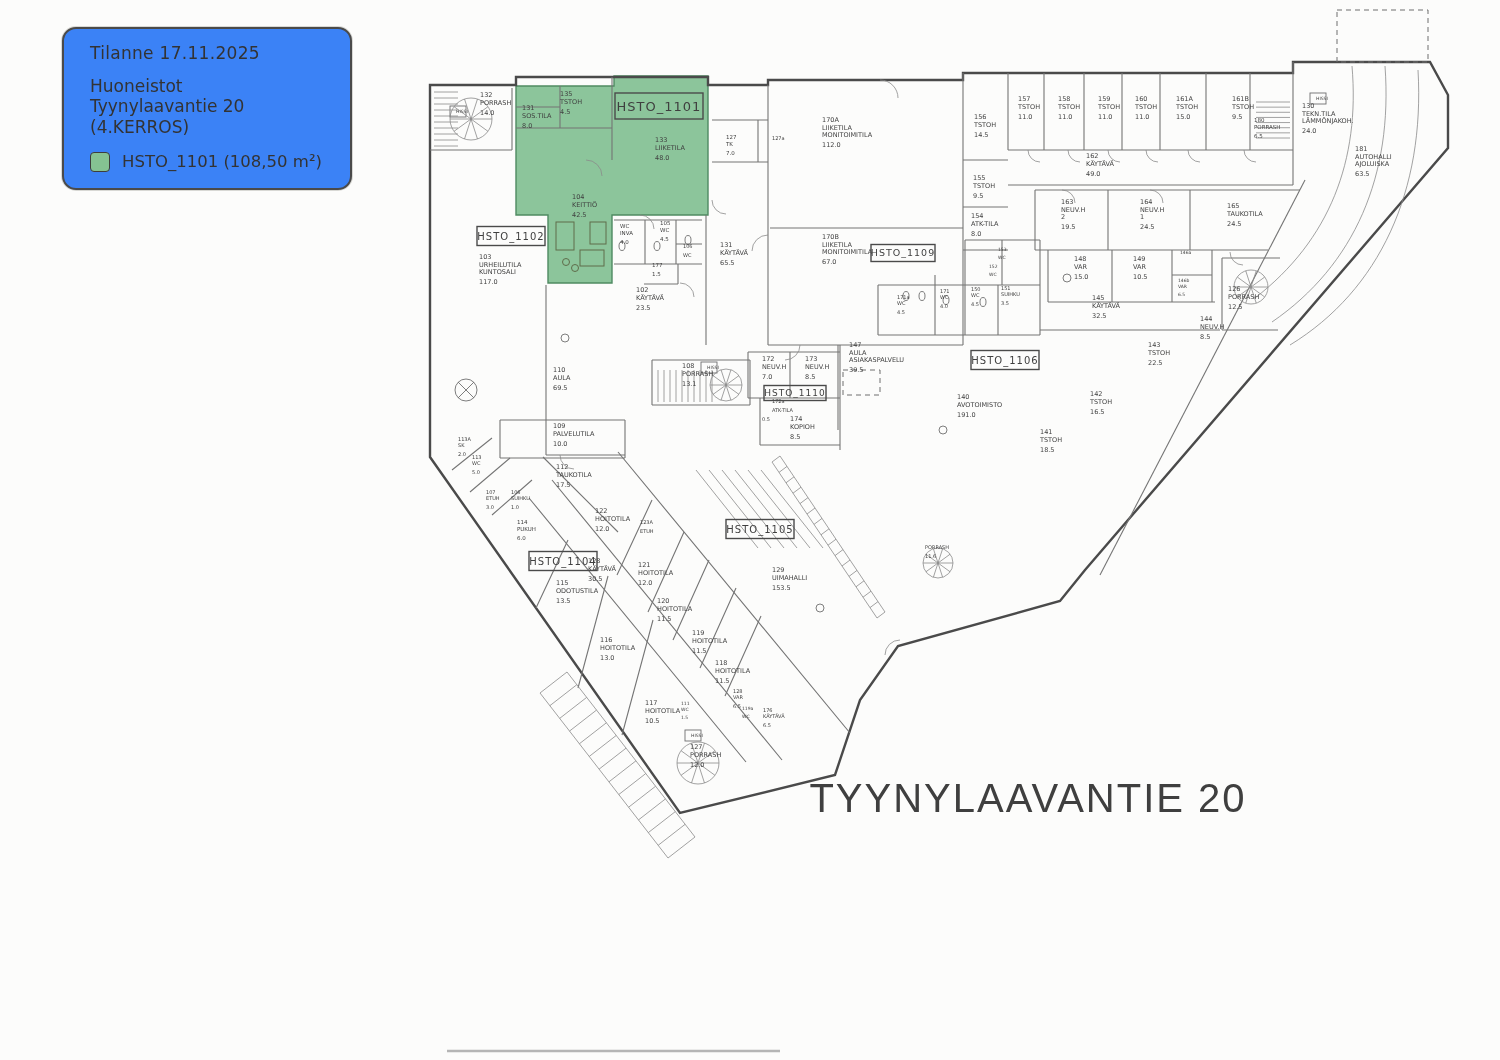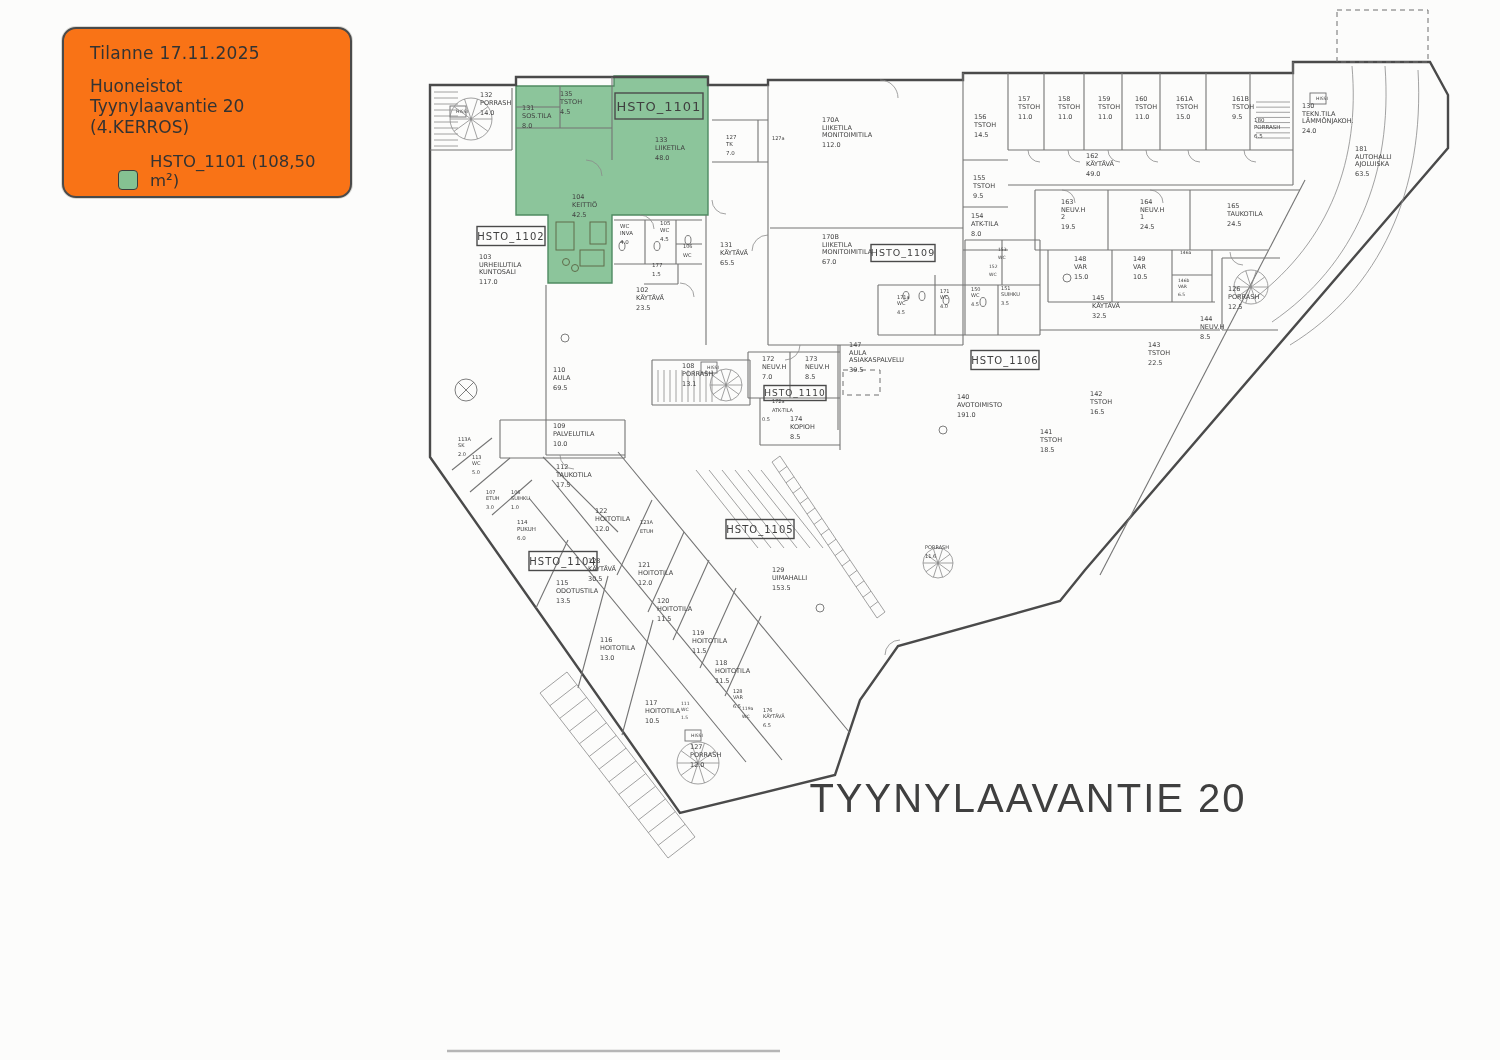--- a/index.html
+++ b/index.html
@@ -1,24 +1,24 @@
 <!DOCTYPE html>
 <html><head>
 <meta charset="utf-8">
 <style>
   html,body{margin:0;padding:0;background:#e8e8e6;}
   .page{position:relative;width:1500px;height:1060px;background:#fcfcfb;overflow:hidden;
         font-family:"DejaVu Sans", sans-serif;}
   svg{position:absolute;left:0;top:0;}
   .legend{position:absolute;left:62px;top:27px;width:246px;min-height:120px;
-          border:2.5px solid #4a4a4a;border-radius:14px;background:#f97316;
-          padding:14px 14px 6px 26px;color:#333;box-shadow:0 0 0 1px #d8d8d4;}
+          border:2.5px solid #4a4a4a;border-radius:14px;background:#3b82f6;
+          padding:14px 14px 16px 26px;color:#333;box-shadow:0 0 0 1px #d8d8d4;}
   .lg-title{font-size:18px;margin-bottom:12px;letter-spacing:.3px;}
   .lg-line{font-size:17px;line-height:1.22;}
-  .lg-swatch-row{display:flex;align-items:flex-end;margin-top:14px;font-size:16.5px;margin-left:28px;}
+  .lg-swatch-row{display:flex;align-items:flex-start;margin-top:14px;font-size:16.5px;}
   .swatch{display:inline-block;width:18px;height:18px;border:1.6px solid #3d3d3d;
           border-radius:4px;margin-right:12px;flex:0 0 auto;}
   text{fill:#3f3f3f;}
   .walls{stroke:#757575;stroke-width:1.1;fill:none;}
   .outer{stroke:#4a4a4a;stroke-width:2.4;fill:none;stroke-linejoin:miter;}
   .thin{stroke:#8a8a8a;stroke-width:.8;fill:none;}
   .fixture{stroke:#6f6f6f;stroke-width:.9;fill:none;}
   .kitchen{stroke:#5f6c4a;stroke-width:1;fill:none;}
   .dash{stroke:#6f6f6f;stroke-width:1;fill:none;stroke-dasharray:5 4;}
 </style>

